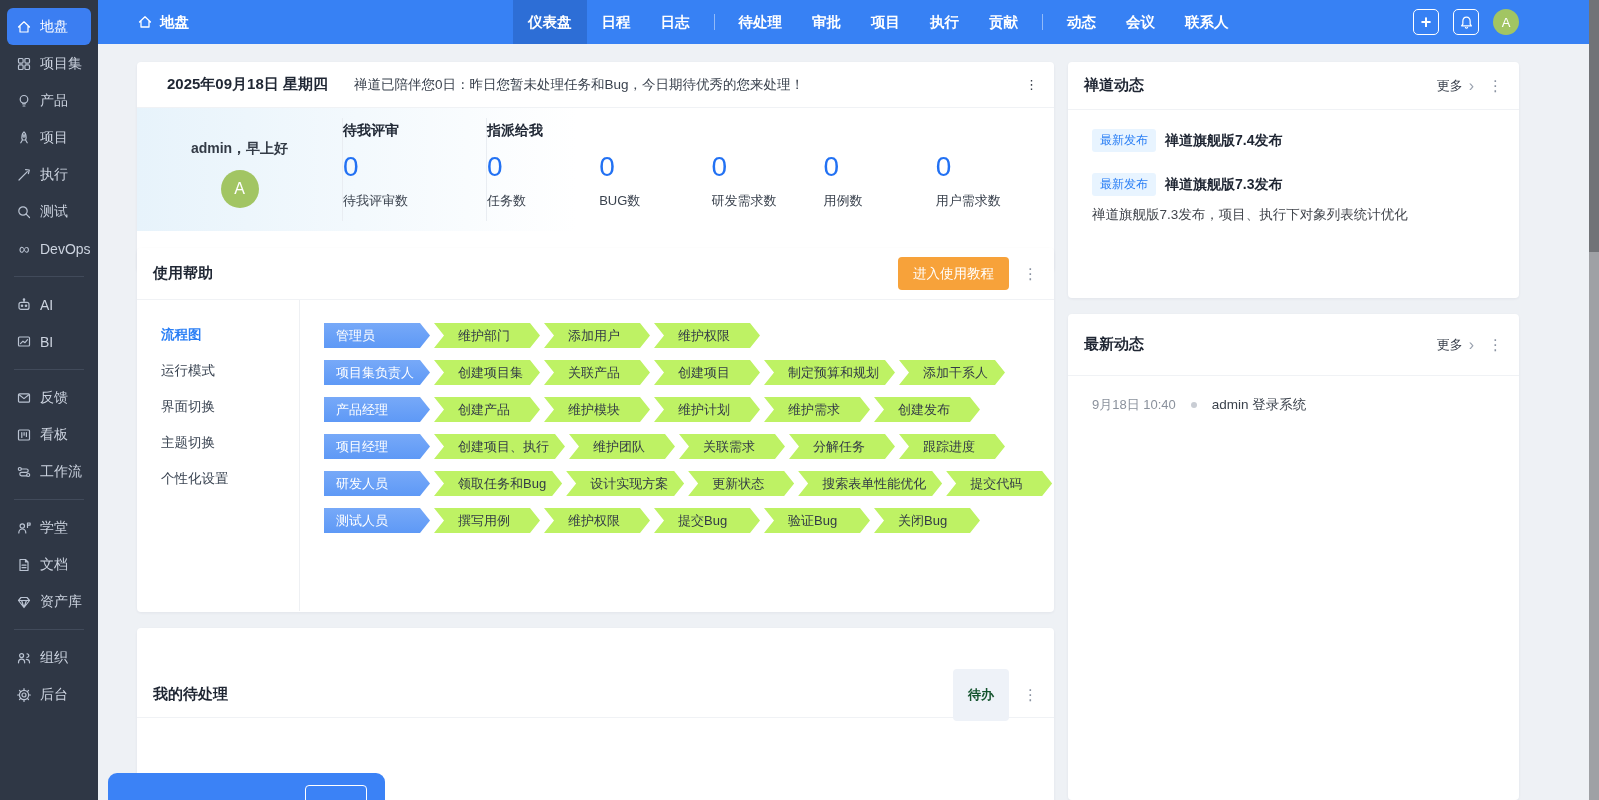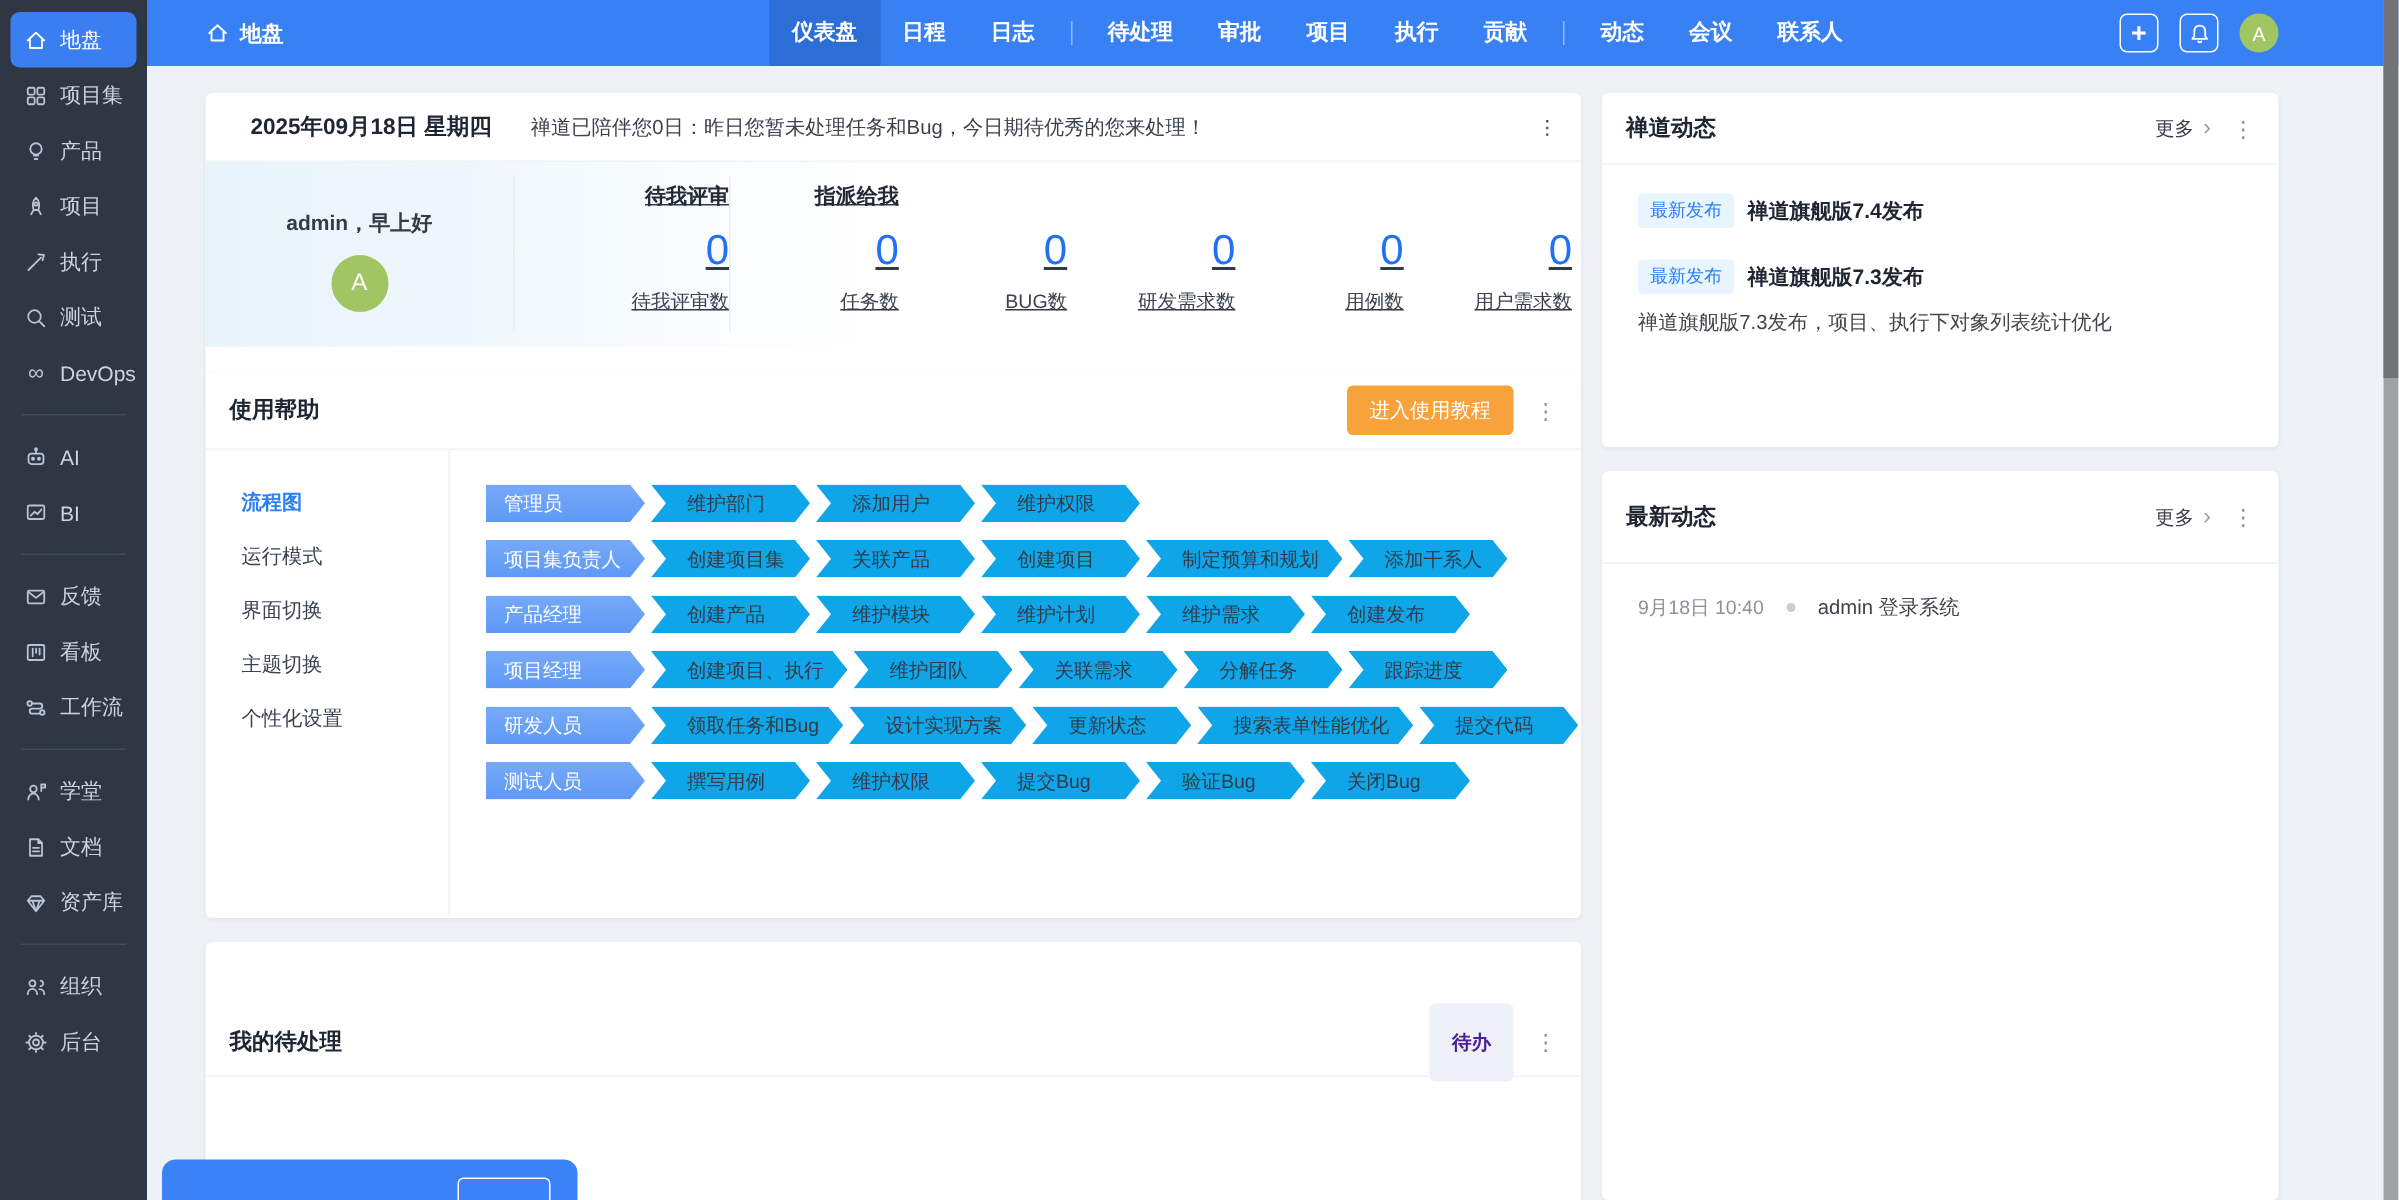--- a/index.html
+++ b/index.html
@@ -40,43 +40,43 @@
   
   #welcome { left:137px; top:62px; width:917px; height:210px; }
   #welcome .card-h { height:46px; }
   #welcome .date { font-weight:bold; font-size:15px; color:#1f2633; margin-left:14px; }
   #welcome .msg { margin-left:26px; font-size:13.5px; color:#3a424e; }
   .w-body { position:relative; height:123px; background:linear-gradient(90deg,#e7f3fb 0%, rgba(231,243,251,0) 48%); }
   .greet { position:absolute; left:0; top:0; width:205px; height:100%; text-align:center; }
   .greet .gname { margin-top:32px; font-weight:bold; font-size:14px; color:#333b46; }
   .greet .gavatar { width:38px; height:38px; border-radius:50%; background:#a2c563; color:#fff; font-size:16px; display:flex; align-items:center; justify-content:center; margin:12px auto 0; }
   .stats { position:absolute; left:205px; top:0; right:6px; height:100%; display:flex; }
-  .stat-col { flex:1; text-align:right; padding-top:14px;text-decoration:underline; }
+  .stat-col { flex:1; text-align:left; padding-top:14px; }
   .stat-col.review { flex:0 0 145px; border-left:1px solid #e9edf2; border-right:1px solid #e9edf2; margin:10px 0; padding-top:4px; }
   .g-title { height:26px; font-weight:bold; font-size:14px; color:#222a37; }
   .stat-val { font-size:28px; color:#2271f3; line-height:38px; cursor:pointer; }
   .stat-lab { font-size:13px; color:#3a424e; margin-top:6px; }
 
   
   #help { left:137px; top:248px; width:917px; height:364px; }
   #help .card-h { height:52px; }
   .btn-orange { margin-left:auto; background:#f7a23a; color:#fff; border:none; height:33px; padding:0 15px; border-radius:4px; font-size:13.5px; cursor:pointer; font-family:inherit; }
   .help-body { display:flex; height:311px; }
   .help-tabs { width:163px; border-right:1px solid #eef0f3; padding:26px 0 0 24px; }
   .h-tab { font-size:13.5px; color:#3a4452; margin-bottom:18px; cursor:pointer; }
   .h-tab.active { color:#2b7ff5; font-weight:bold; }
   .flow { padding:23px 0 0 24px; flex:1; }
   .frow { display:flex; gap:4px; margin-bottom:12px; }
   .role { flex:0 0 106px; height:25px; line-height:25px; color:#fff; font-size:13px; padding-left:12px; background:linear-gradient(180deg,#77a9f8,#5e99f6); clip-path:polygon(0 0, calc(100% - 10px) 0, 100% 50%, calc(100% - 10px) 100%, 0 100%); }
-  .step { height:25px; line-height:25px; font-size:13px; color:#333b46; background:#0ea5e9; padding:0 16px 0 24px; min-width:106px; clip-path:polygon(0 0, calc(100% - 10px) 0, 100% 50%, calc(100% - 10px) 100%, 0 100%, 10px 50%); cursor:pointer; }
+  .step { height:25px; line-height:25px; font-size:13px; color:#333b46; background:#bef264; padding:0 16px 0 24px; min-width:106px; clip-path:polygon(0 0, calc(100% - 10px) 0, 100% 50%, calc(100% - 10px) 100%, 0 100%, 10px 50%); cursor:pointer; }
 
   
   #todo { left:137px; top:628px; width:917px; height:190px; }
   #todo .card-h { height:46px;margin-top:44px; }
-  .pill { margin-left:auto; background:#eef2f8; color:#4c1d95; font-size:13px; font-weight:bold; padding:17px 15px; border-radius:4px; cursor:pointer; }
+  .pill { margin-left:auto; background:#eef2f8; color:#14532d; font-size:13px; font-weight:bold; padding:17px 15px; border-radius:4px; cursor:pointer; }
 
   
   #news { left:1068px; top:62px; width:451px; height:236px; }
   #news .card-h { height:48px; }
   .news-body { padding:19px 24px 0; }
   .n-item { margin-bottom:21px; }
   .n-head { display:flex; align-items:center; gap:9px; }
   .badge { background:#e8f4ff; color:#2b7ff5; font-size:12px; padding:3px 8px; border-radius:3px; white-space:nowrap; }
   .n-title { font-weight:bold; font-size:14px; color:#1f2633; cursor:pointer; }
   .n-desc { font-size:13.5px; color:#41454c; margin-top:10px; }

